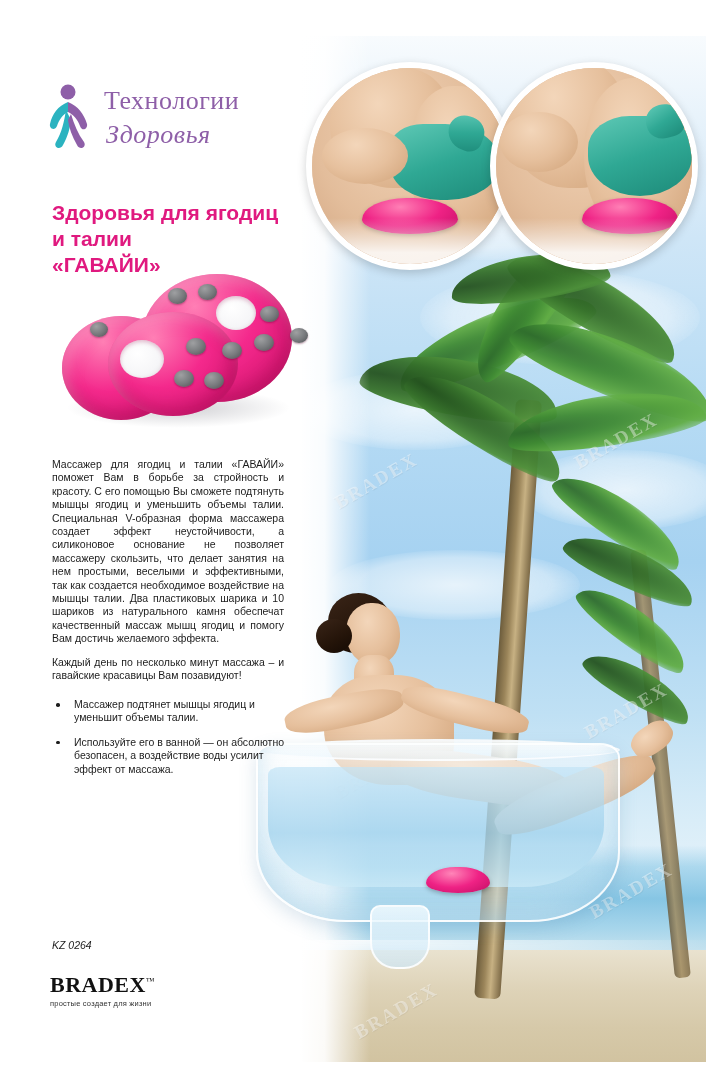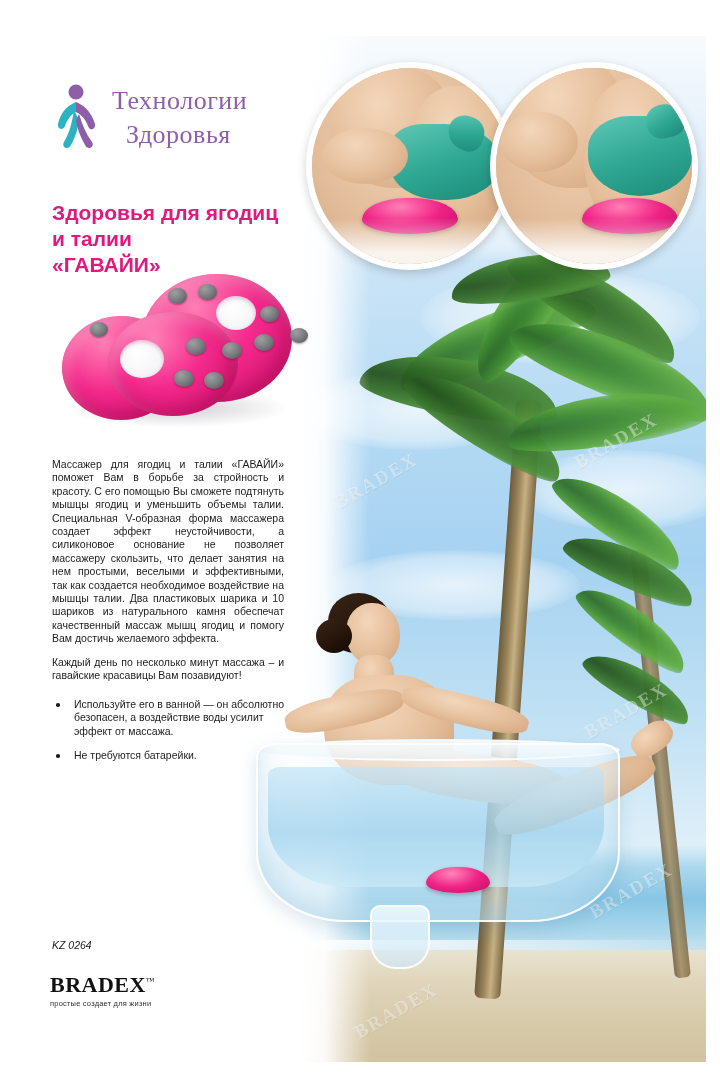--- a/index.html
+++ b/index.html
@@ -154,21 +154,21 @@
     font-weight: bold;
     transform: rotate(-30deg);
     white-space: nowrap;
     font-family: "Liberation Serif", serif;
     text-shadow: 0 1px 1px rgba(0,0,0,.06);
   }
 
   
   .logo {
     position: absolute;
-    left: 50px; top: 78px;
+    left: 42px; top: 78px;
     width: 220px; height: 100px;
   }
   .logo-mark {
     position: absolute;
     left: 0; top: 2px;
     width: 56px; height: 80px;
   }
   .logo-text {
     position: absolute;
     left: 62px; top: 8px;
@@ -178,21 +178,22 @@
   .logo-text .l1 {
     font-size: 26px;
     letter-spacing: .5px;
     line-height: 30px;
   }
   .logo-text .l2 {
     font-size: 26px;
     letter-spacing: .5px;
     line-height: 30px;
     margin-top: 4px;
-    margin-left: 14px;
+    margin-left: 2px;
+    font-style: italic;
   }
 
   
   .title {
     position: absolute;
     left: 52px; top: 200px;
     width: 250px;
     color: #e0197f;
     font-size: 21px;
     font-weight: bold;
@@ -526,25 +527,25 @@
   </div>
 
   <div class="body-text">
     <p>Массажер для ягодиц и талии «ГАВАЙИ» поможет Вам в борьбе за стройность и красоту. С его помощью Вы сможете подтянуть мышцы ягодиц и уменьшить объемы талии. Специальная V-образная форма массажера создает эффект неустойчивости, а силиконовое основание не позволяет массажеру скользить, что делает занятия на нем простыми, веселыми и эффективными, так как создается необходимое воздействие на мышцы талии. Два пластиковых шарика и 10 шариков из натурального камня обеспечат качественный массаж мышц ягодиц и помогу Вам достичь желаемого эффекта.</p>
     <p>Каждый день по несколько минут массажа – и гавайские красавицы Вам позавидуют!</p>
   </div>
 
   <div class="bullets">
     <div class="bullet">
       <span class="dot"></span>
-      <span>Используйте его в ванной — он абсолютно безопасен, а воздействие воды усилит эффект от массажа.</span>
+      <span>Массажер подтянет мышцы ягодиц и уменьшит объемы талии.</span>
     </div>
     <div class="bullet">
       <span class="dot"></span>
-      <span>Не требуются батарейки.</span>
+      <span>Используйте его в ванной — он абсолютно безопасен, а воздействие воды усилит эффект от массажа.</span>
     </div>
   </div>
 
   <div class="art-code">KZ 0264</div>
 
   <div class="bradex">
     <div class="bradex-name">
       <span>BRADEX</span><span class="bradex-tm">™</span>
     </div>
     <div class="bradex-tag">простые создает для жизни</div>

